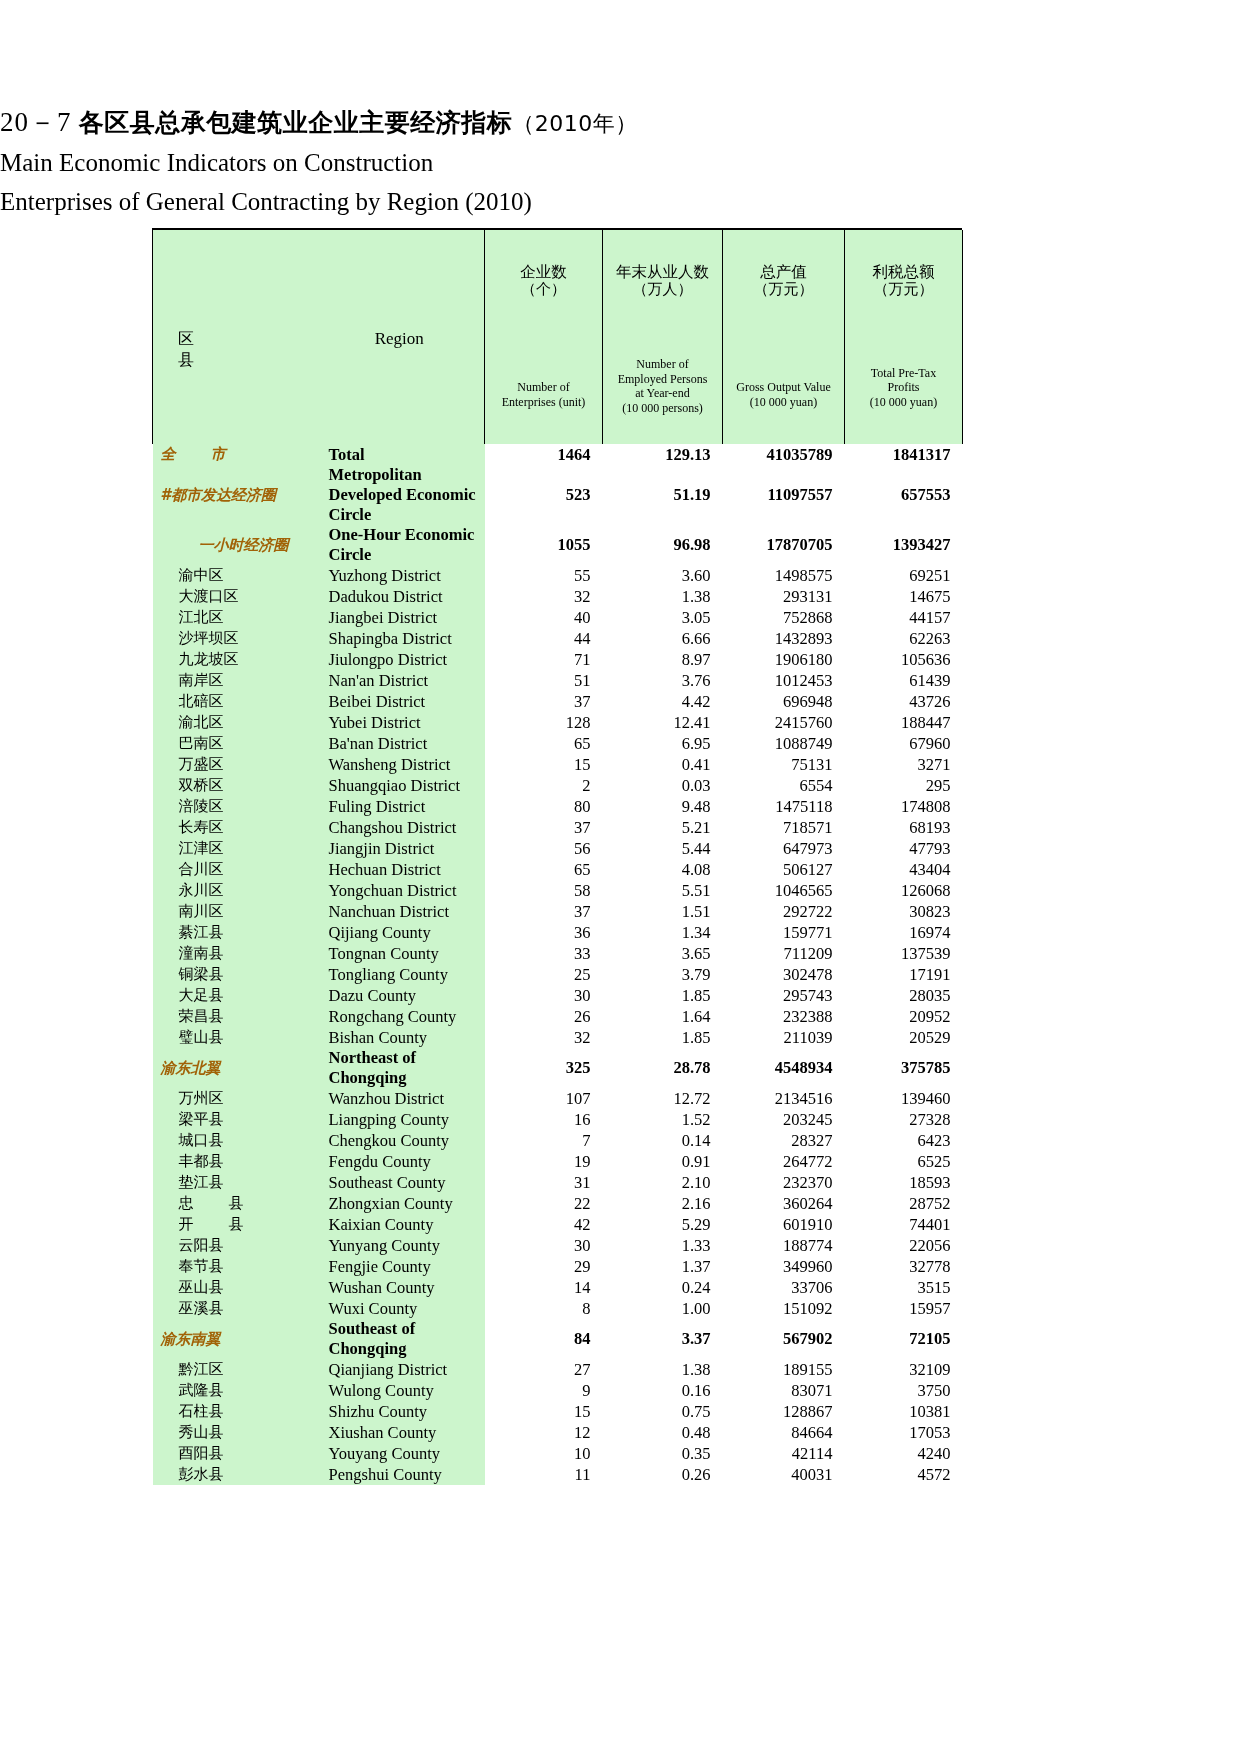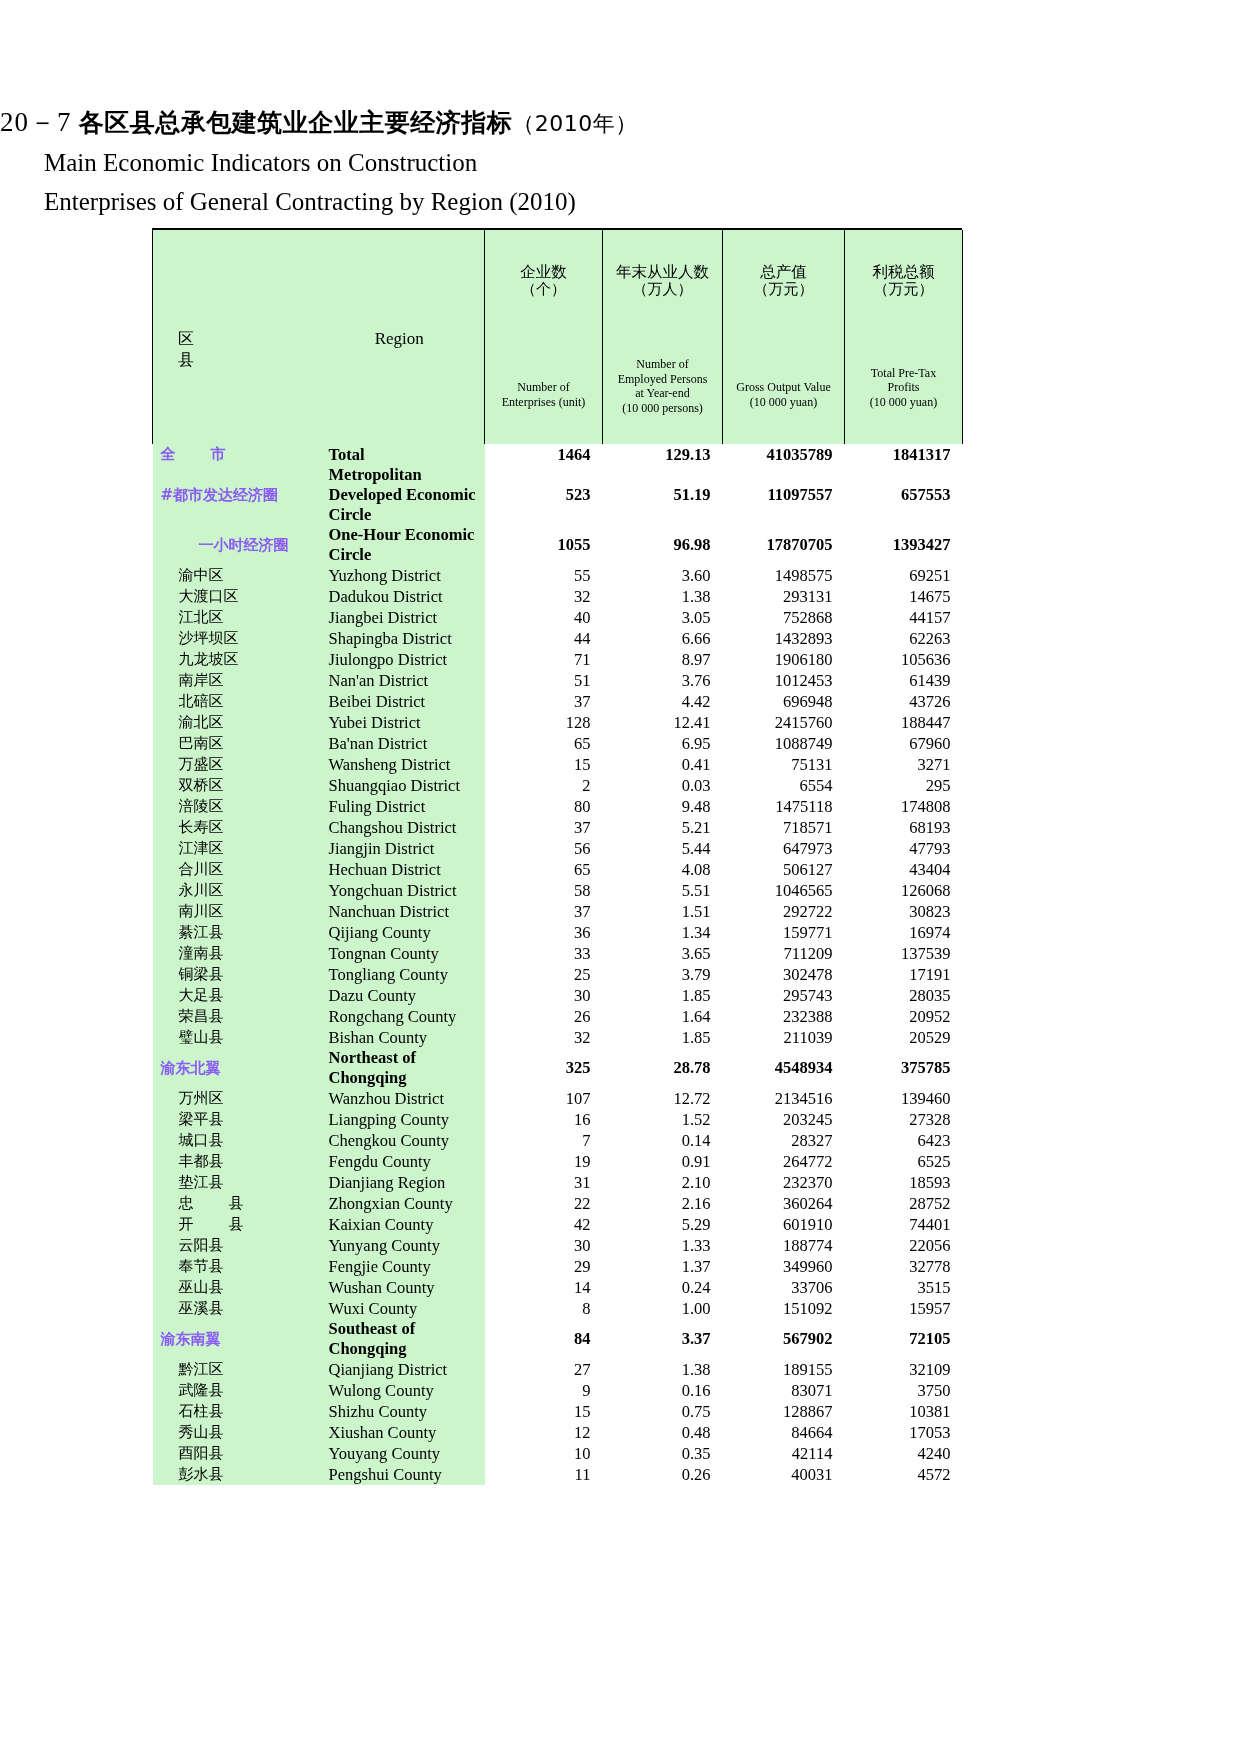--- a/index.html
+++ b/index.html
@@ -49,21 +49,20 @@
   }
   .title-cn .paren {
     font-family: "DejaVu Sans", sans-serif;
     font-size: 22px;
     font-weight: normal;
   }
   .title-en {
     font-size: 25px;
     line-height: 1.32;
     margin-top: 6px;
-    padding-left: 44px;
   }
 
   
   .table-wrap {
     position: absolute;
     left: 152px;
     top: 230px;
     width: 810px;
   }
   table.main {
@@ -182,21 +181,21 @@
     text-align: right;
     padding-right: 12px;
     font-size: 16.5px;
     background: #ffffff;
   }
   tbody tr.bold td.cn,
   tbody tr.bold td.en,
   tbody tr.bold td.num {
     font-weight: bold;
   }
-  tbody tr.bold td.cn { color: #8b5cf6; }
+  tbody tr.bold td.cn { color: #a16207; font-style: italic; }
   tbody tr.tall { height: 38px; }
   .ind1 { padding-left: 26px !important; }
   .ind2 { padding-left: 46px !important; }
   .sp-mid  { letter-spacing: 10px; }
 </style>
 </head>
 <body>
 
 <div class="page">
 
@@ -527,21 +526,21 @@
           <tr>
             <td class="cn ind1">丰都县</td>
             <td class="en">Fengdu County</td>
             <td class="num">19</td>
             <td class="num">0.91</td>
             <td class="num">264772</td>
             <td class="num">6525</td>
           </tr>
           <tr>
             <td class="cn ind1">垫江县</td>
-            <td class="en">Dianjiang Region</td>
+            <td class="en">Southeast County</td>
             <td class="num">31</td>
             <td class="num">2.10</td>
             <td class="num">232370</td>
             <td class="num">18593</td>
           </tr>
           <tr>
             <td class="cn sp-mid ind1">忠　县</td>
             <td class="en">Zhongxian County</td>
             <td class="num">22</td>
             <td class="num">2.16</td>

